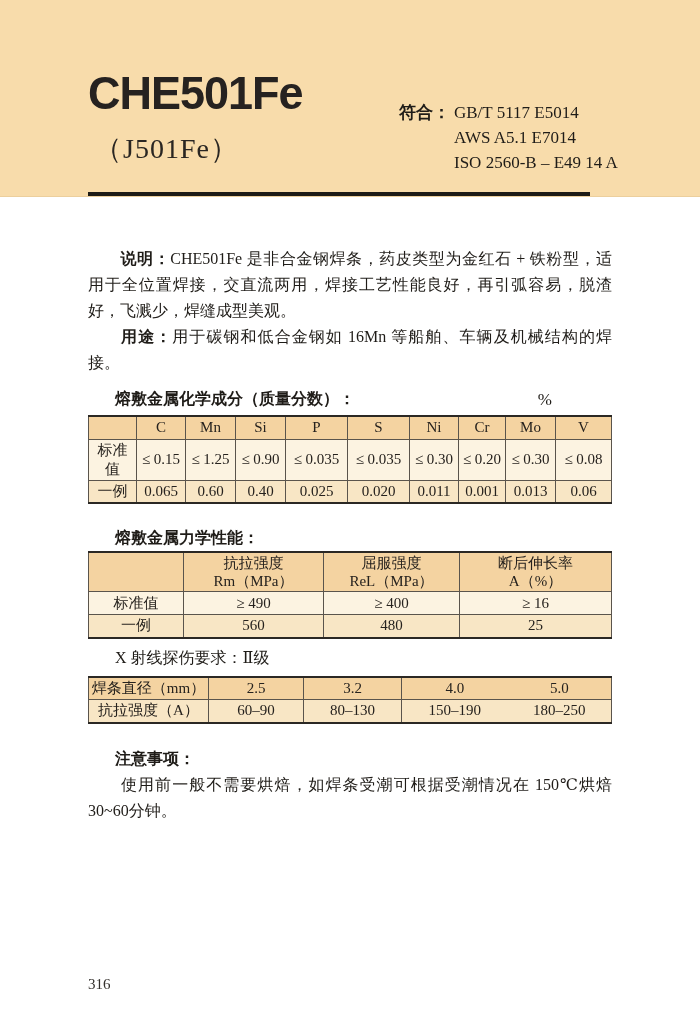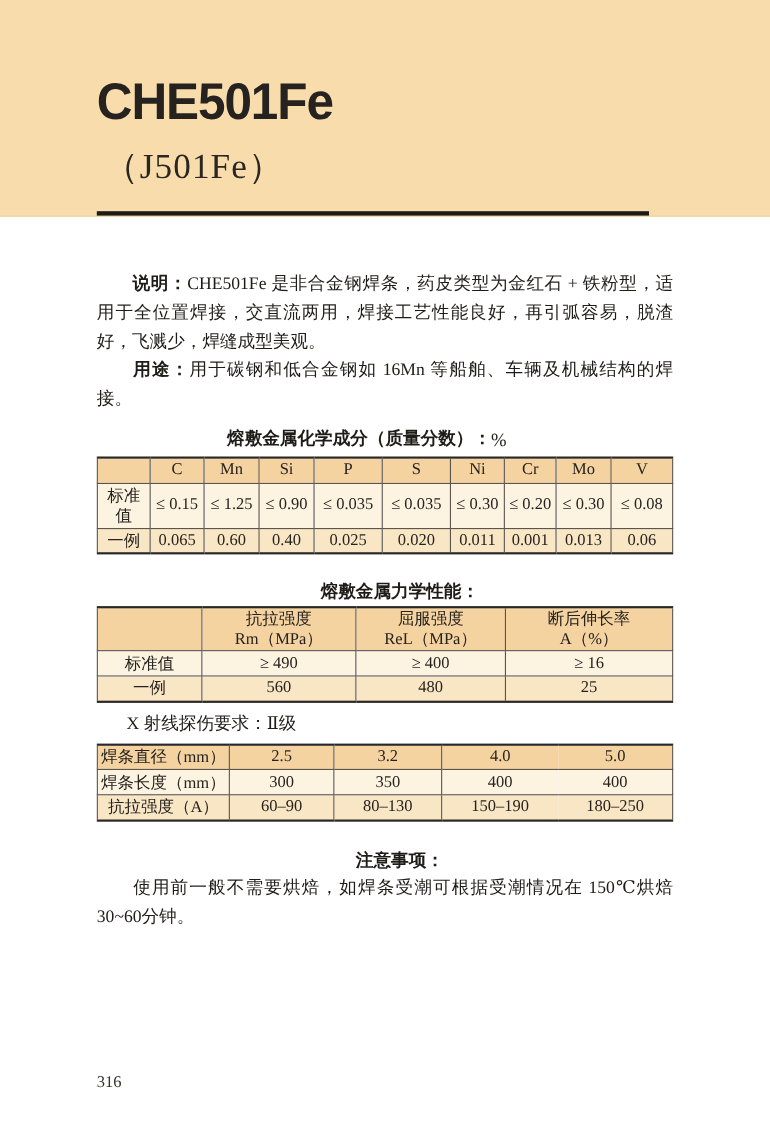--- a/index.html
+++ b/index.html
@@ -12,33 +12,33 @@
     width:700px;height:1035px;position:relative;overflow:hidden;
     font-family:"Liberation Serif","DejaVu Serif",serif;color:var(--ink);
   }
   
   .band{position:relative;width:700px;height:197px;background:var(--band);border-bottom:1px solid #eccf9d;}
   .brand{position:absolute;left:88px;top:70px;}
   .product-title{
     font-family:"Liberation Sans","DejaVu Sans",sans-serif;font-weight:900;
     font-size:45px;line-height:1;letter-spacing:-1px;color:#262220;transform:scaleY(1.04);
   }
-  .product-alias{font-size:32px;margin-top:15px;padding-left:6px;letter-spacing:1px;color:#2a2622;}
+  .product-alias{font-size:28px;margin-top:15px;padding-left:6px;letter-spacing:1px;color:#2a2622;}
   .standards{position:absolute;left:399px;top:100px;display:flex;font-size:17px;line-height:25px;}
   .standards-label{font-family:"Liberation Sans","DejaVu Sans",sans-serif;font-weight:600;white-space:nowrap;}
   .standards-list{margin-left:4px;}
   .standards-list div{white-space:nowrap;}
   .header-rule{position:absolute;left:88px;bottom:0;width:502px;height:4px;background:var(--rule);}
   
   .content{padding:0 88px;}
   .para{font-size:16px;line-height:26px;text-align:justify;margin-top:0;}
   .para.first{margin-top:49px;}
   .para .indent{display:inline-block;width:32px;}
   .para-label{font-family:"Liberation Sans","DejaVu Sans",sans-serif;font-weight:700;}
-  .section-title-row{display:flex;justify-content:center;align-items:flex-end;}
+  .section-title-row{display:flex;justify-content:space-between;align-items:flex-end;}
   .section-title{
     font-family:"Liberation Sans","DejaVu Sans",sans-serif;font-weight:700;
     font-size:16px;padding-left:27px;
   }
   .section-suffix{font-family:"Liberation Serif","DejaVu Serif",serif;font-weight:400;}
   .unit{font-size:17px;padding-right:60px;font-family:"Liberation Serif","DejaVu Serif",serif;font-weight:400;}
   table{
     width:524px;border-collapse:collapse;table-layout:fixed;
     font-size:15px;text-align:center;color:#26221e;
   }
@@ -62,20 +62,28 @@
   .notes-para{margin-top:2px;}
   .page-number{position:absolute;left:88px;top:976px;font-size:15px;color:#33302c;text-align:center;}
 </style>
 </head>
 <body>
 
 <header class="band">
   <div class="brand">
     <div class="product-title">CHE501Fe</div>
     <div class="product-alias">（J501Fe）</div>
+  </div>
+  <div class="standards">
+    <span class="standards-label">符合：</span>
+    <div class="standards-list">
+      <div>GB/T 5117 E5014</div>
+      <div>AWS A5.1 E7014</div>
+      <div>ISO 2560-B – E49 14 A</div>
+    </div>
   </div>
   <div class="header-rule"></div>
 </header>
 
 <main class="content">
 
   <p class="para first"><span class="indent"></span><span class="para-label">说明：</span><span>CHE501Fe 是非合金钢焊条，药皮类型为金红石 + 铁粉型，适用于全位置焊接，交直流两用，焊接工艺性能良好，再引弧容易，脱渣好，飞溅少，焊缝成型美观。</span></p>
 
   <p class="para"><span class="indent"></span><span class="para-label">用途：</span><span>用于碳钢和低合金钢如 16Mn 等船舶、车辆及机械结构的焊接。</span></p>
 
@@ -187,27 +195,20 @@
         <col>
     </colgroup>
     <tbody>
         <tr class="t-top">
       <td class="bg-head">焊条直径（mm）</td>
       <td class="bg-head">2.5</td>
       <td class="bg-head">3.2</td>
       <td class="bg-head no-right">4.0</td>
       <td class="bg-head no-left">5.0</td>
     </tr>
-    <tr>
-      <td class="bg-light">焊条长度（mm）</td>
-      <td class="bg-light">300</td>
-      <td class="bg-light">350</td>
-      <td class="bg-light no-right">400</td>
-      <td class="bg-light no-left">400</td>
-    </tr>
     <tr class="t-bottom">
       <td class="bg-medium">抗拉强度（A）</td>
       <td class="bg-medium">60–90</td>
       <td class="bg-medium">80–130</td>
       <td class="bg-medium no-right">150–190</td>
       <td class="bg-medium no-left">180–250</td>
     </tr>
   </tbody>
     </table>
 

